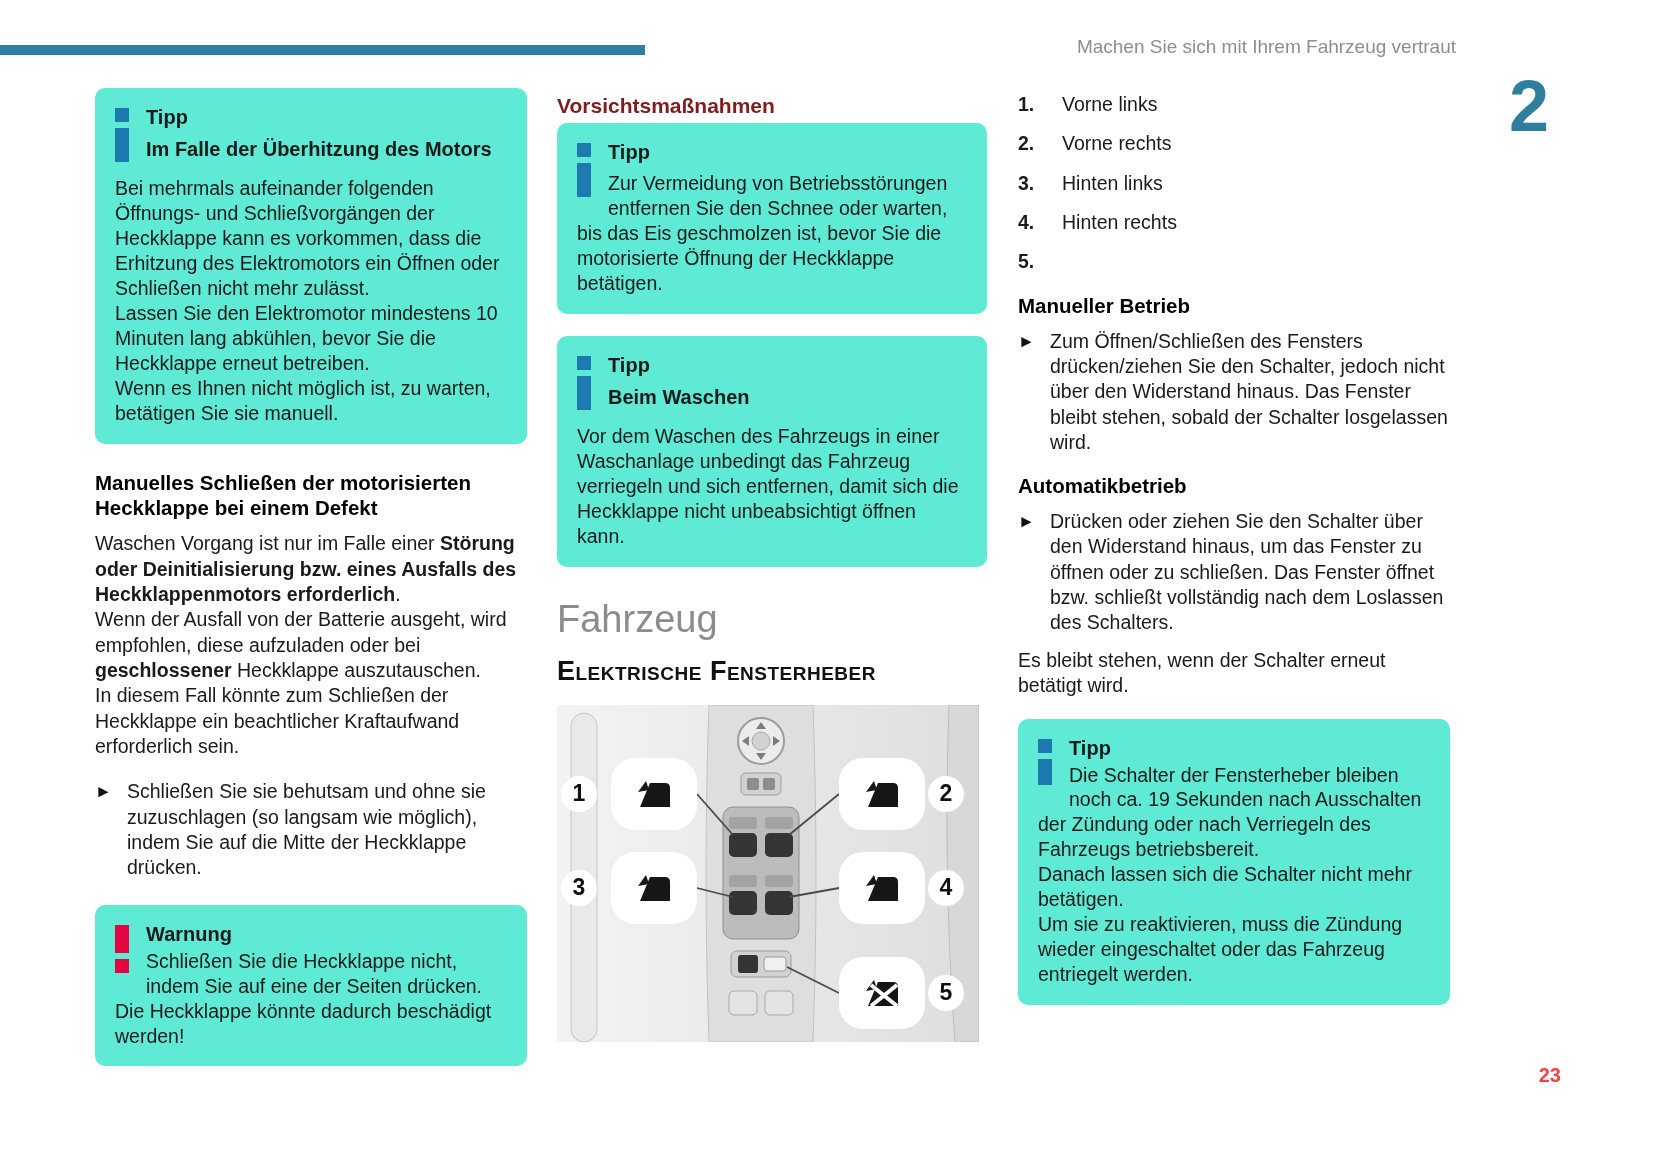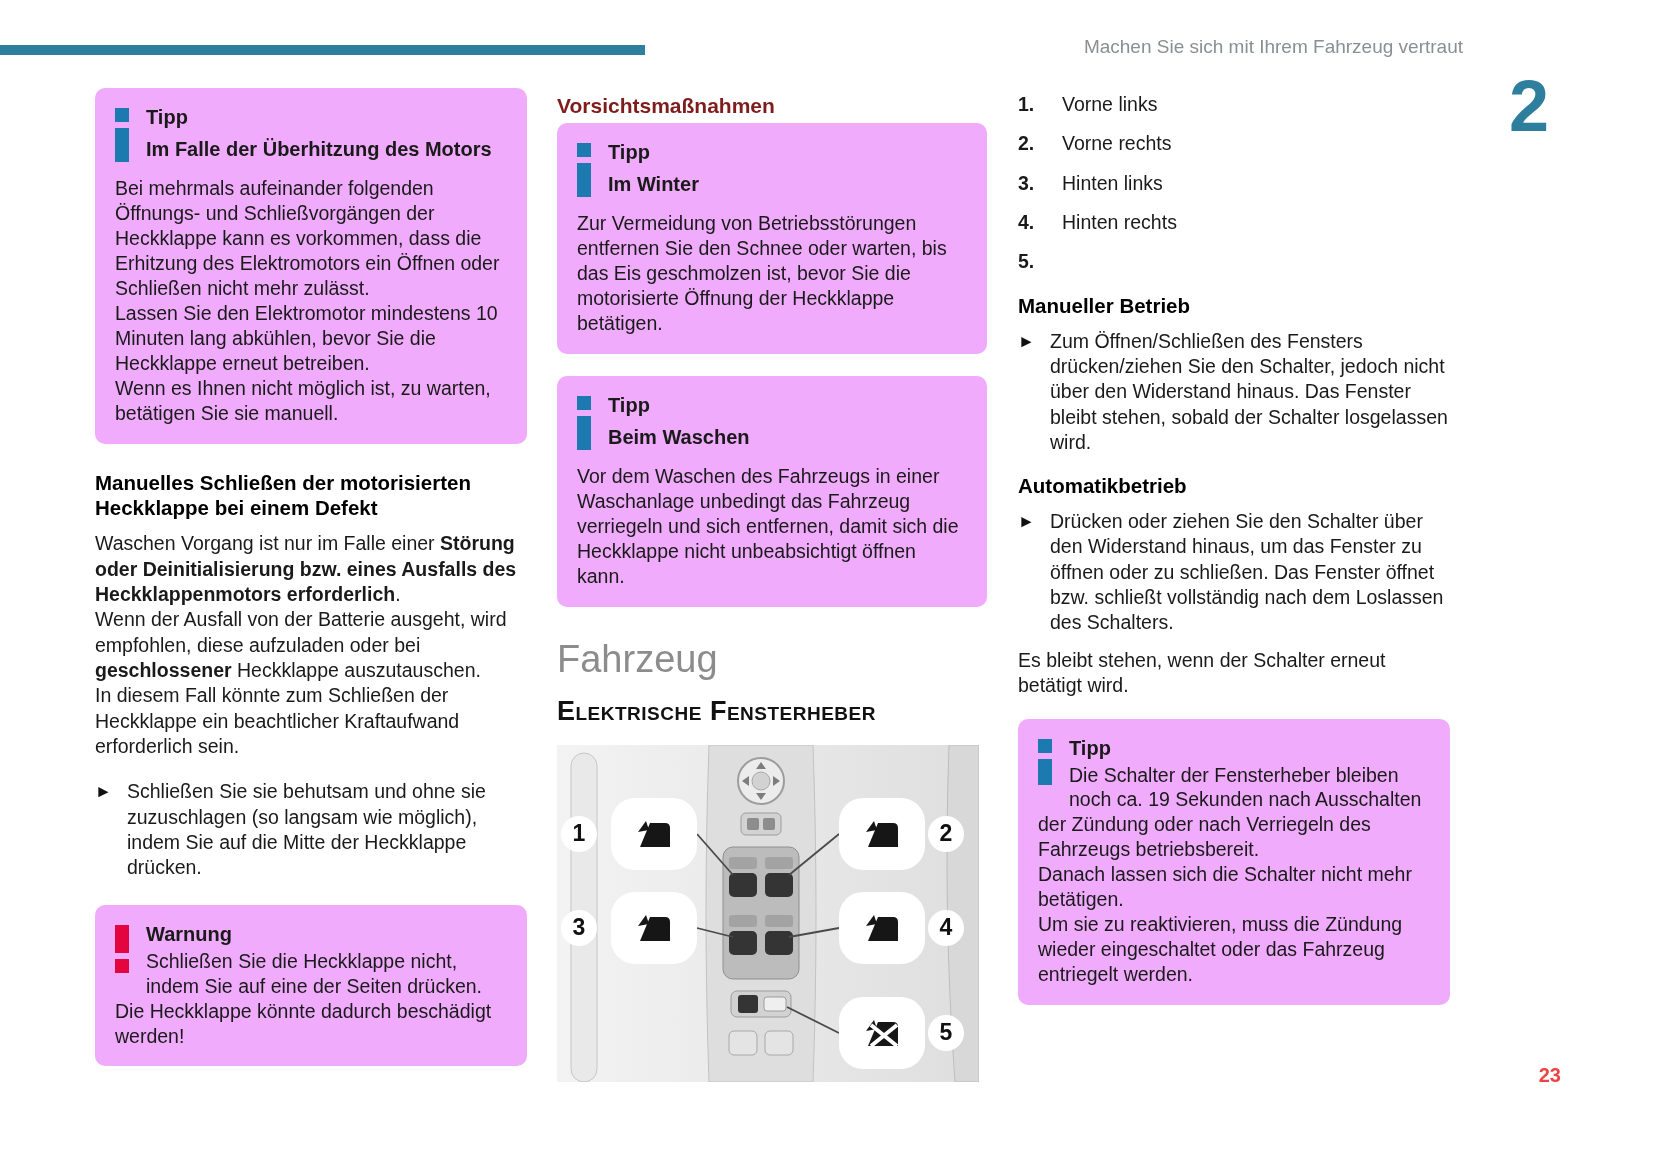--- a/index.html
+++ b/index.html
@@ -2,33 +2,33 @@
 <html><head>
 <meta charset="utf-8">
 <style>
   * { margin:0; padding:0; box-sizing:border-box; }
   html,body { background:#ffffff; }
   body { font-family:"Liberation Sans", sans-serif; color:#1a1a1a; }
   .page { position:relative; width:1653px; height:1165px; background:#fff; overflow:hidden; }
 
   
   .topbar { position:absolute; left:0; top:45px; width:645px; height:10px; background:#2e7f9d; }
-  .header-text { position:absolute; top:36px; right:190px; font-size:19px; color:#8a8f94; }
+  .header-text { position:absolute; top:36px; right:197px; font-size:19px; color:#8a8f94; }
   .chapter-num { position:absolute; top:70px; right:104px; font-size:72px; line-height:1;
                  font-weight:700; color:#2e7f9d; }
   .page-num { position:absolute; right:92px; bottom:78px; font-size:20px; font-weight:700; color:#ef4444; }
 
   
   .col { position:absolute; top:88px; font-size:19.5px; line-height:1.3; }
   .col1 { left:95px;  width:432px; }
   .col2 { left:557px; width:430px; }
   .col3 { left:1018px; width:432px; top:92px; }
 
   
-  .graybox { background:#f0abfc; border-radius:10px; padding:16px 20px 18px 20px; overflow:hidden; }
+  .graybox { background:#5eead4; border-radius:10px; padding:16px 20px 18px 20px; overflow:hidden; }
   .prelines { white-space:pre-line; }
   .b { font-weight:700; }
 
   
   .badge-icon { float:left; width:15px; margin:4px 16px 0 0; position:relative; }
   .h66 { height:66px; }
   .h52 { height:52px; }
   .info-icon::before { content:""; position:absolute; left:0; top:0;  width:14px; height:14px; background:#1d7ab1; }
   .info-icon::after  { content:""; position:absolute; left:0; top:20px; width:14px; height:34px; background:#1d7ab1; }
   .h52.info-icon::after { height:26px; }
@@ -103,21 +103,20 @@
     </div>
   </div>
 
   <div class="col col2">
 
     <h2 class="mid-heading">Vorsichtsmaßnahmen</h2>
 
     <div class="graybox box-gap">
       <span class="badge-icon info-icon h66"></span>
       <div class="tip-label">Tipp</div>
-      <div class="tip-heading">Im Winter</div>
       <div class="tip-body prelines">Zur Vermeidung von Betriebsstörungen entfernen Sie den Schnee oder warten, bis das Eis geschmolzen ist, bevor Sie die motorisierte Öffnung der Heckklappe betätigen.</div>
     </div>
 
     <div class="graybox">
       <span class="badge-icon info-icon h66"></span>
       <div class="tip-label">Tipp</div>
       <div class="tip-heading">Beim Waschen</div>
       <div class="tip-body prelines">Vor dem Waschen des Fahrzeugs in einer Waschanlage unbedingt das Fahrzeug verriegeln und sich entfernen, damit sich die Heckklappe nicht unbeabsichtigt öffnen kann.</div>
     </div>
 

